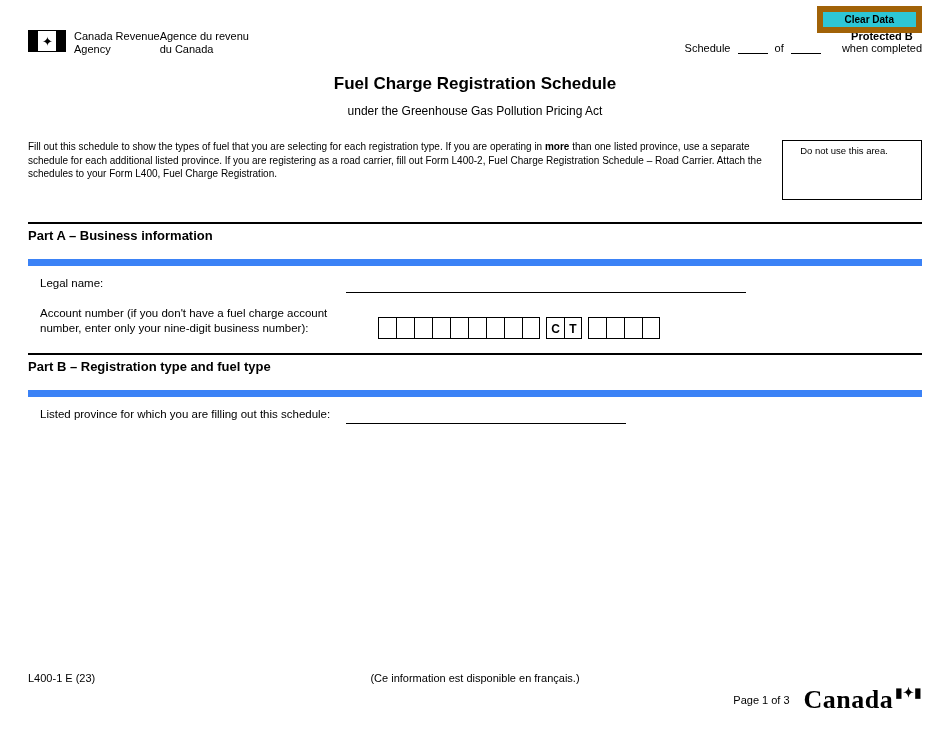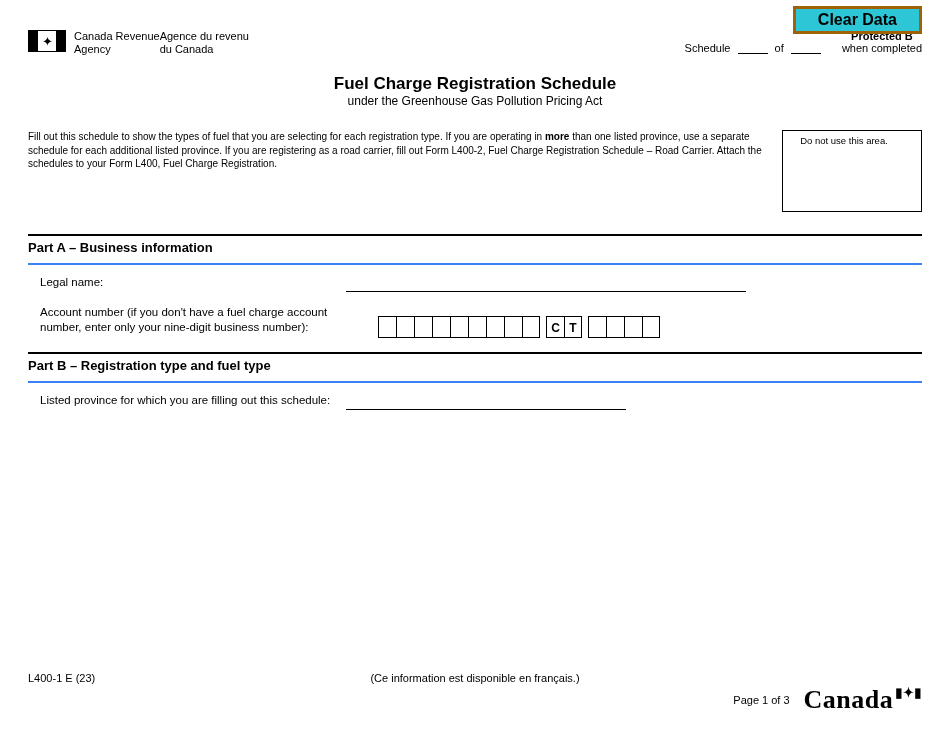--- a/index.html
+++ b/index.html
@@ -18,23 +18,23 @@
   }
   .inner {
     padding: 10px 28px 0 28px;
     box-sizing: border-box;
   }
   .clear-data {
     position: absolute;
     top: 6px;
     right: 28px;
     background: #2dc6d6;
-    border: 3px solid #a16207;
+    border: 6px solid #a16207;
     padding: 2px 22px;
-    font-size: 16px;
+    font-size: 10px;
     font-weight: bold;
     text-align: right;
   }
   .header-row {
     display: flex;
     align-items: flex-start;
     margin-top: 20px;
   }
   .flag {
     display: inline-block;
@@ -87,57 +87,57 @@
   .title-block {
     text-align: center;
     margin-top: 18px;
   }
   .title-main {
     font-size: 17px;
     font-weight: bold;
   }
   .title-sub {
     font-size: 12px;
-    margin-top: 0;
+    margin-top: 10px;
   }
   .intro-row {
     display: flex;
     margin-top: 22px;
     align-items: flex-start;
   }
   .intro-text {
     font-size: 10px;
     line-height: 1.35;
     flex: 1;
     padding-right: 10px;
   }
   .intro-text .more { font-weight: bold; }
   .no-use-box {
     width: 140px;
-    height: 82px;
+    height: 60px;
     border: 1px solid #000;
     font-size: 9.5px;
     text-align: center;
     padding: 4px 18px 0 2px;
     box-sizing: border-box;
   }
   .rule-heavy {
     border-top: 2px solid #000;
     margin-top: 22px;
   }
   .rule-mid {
     border-top: 2px solid #000;
     margin-top: 14px;
   }
   .part-head {
     font-size: 13px;
     font-weight: bold;
     margin-top: 4px;
-    border-bottom: 2px solid #3b82f6;
-    padding-bottom: 8px;
+    border-bottom: 7px solid #3b82f6;
+    padding-bottom: 16px;
   }
   .field-row {
     display: flex;
     align-items: flex-start;
     margin-top: 10px;
   }
   .field-label {
     font-size: 11.5px;
     width: 300px;
     padding-left: 12px;

